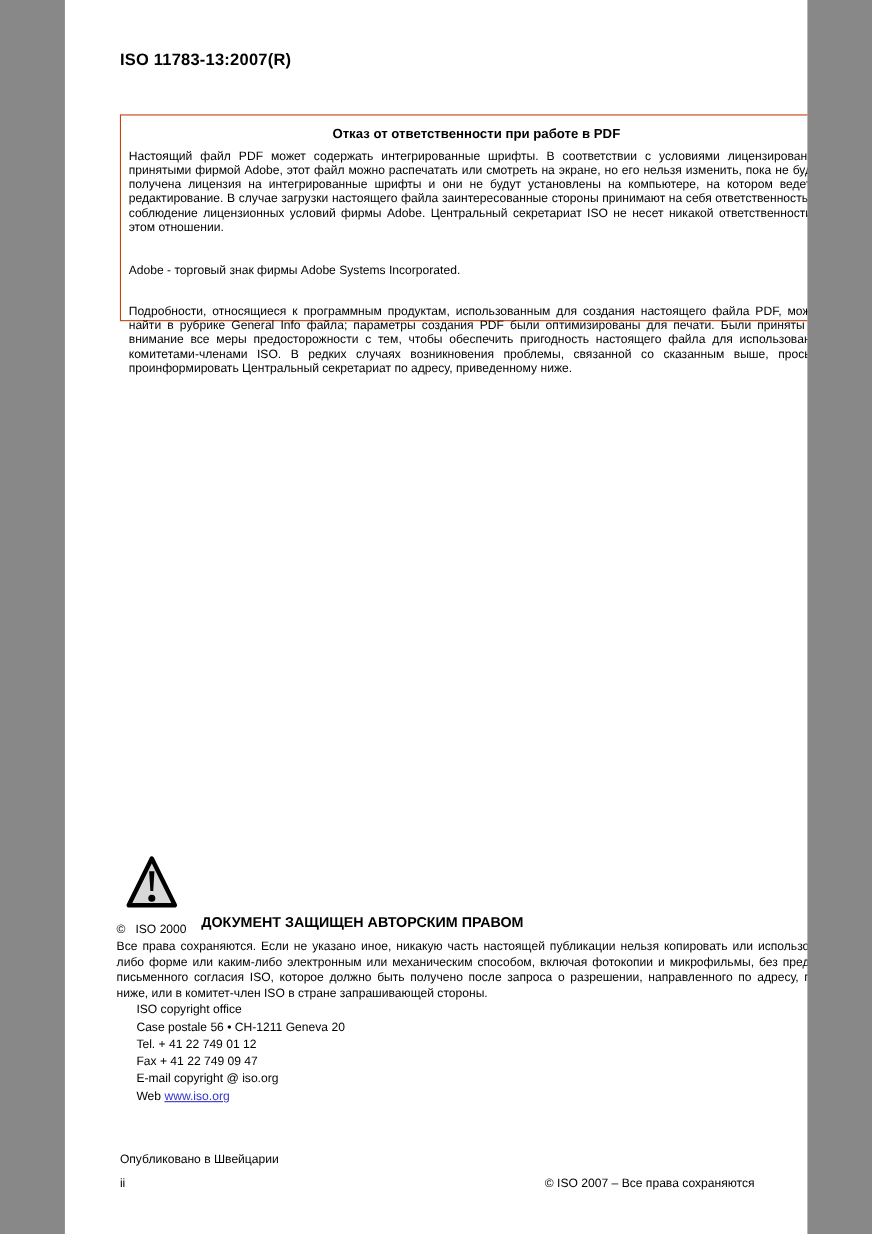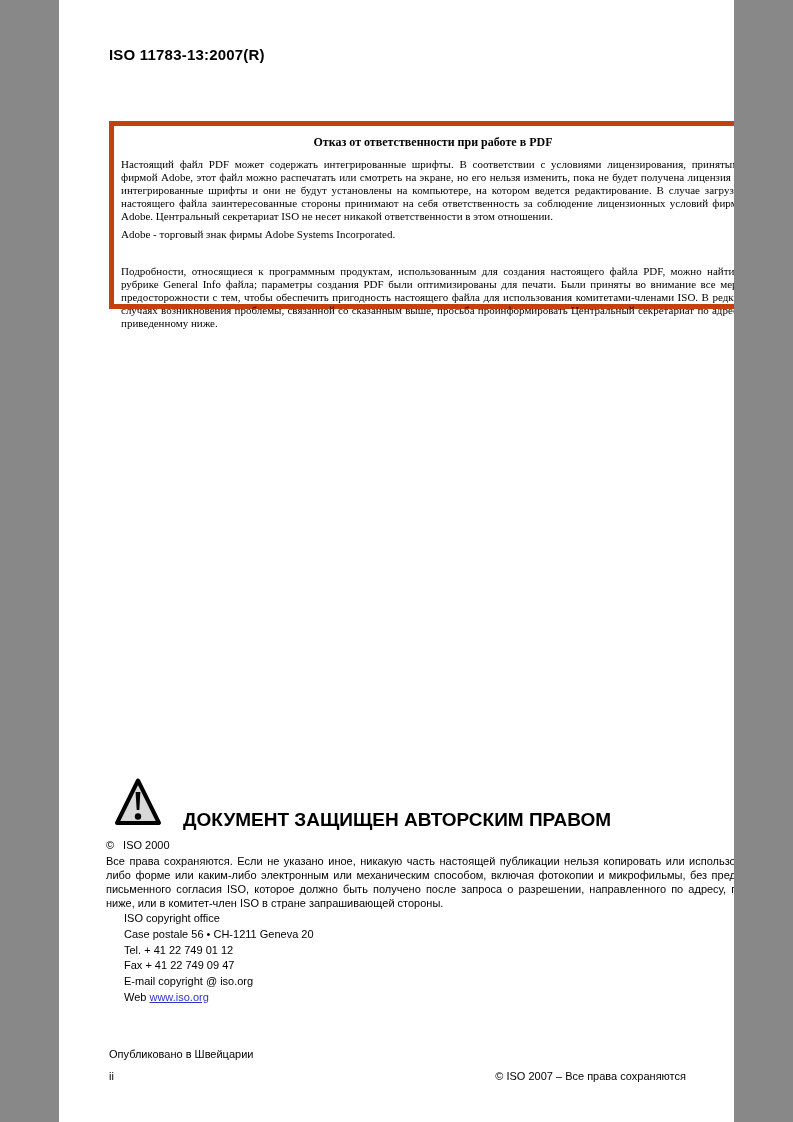--- a/index.html
+++ b/index.html
@@ -16,49 +16,48 @@
   }
   .doc-header {
     position: absolute;
     left: 50px; top: 46px;
     font-size: 15px;
     font-weight: bold;
     letter-spacing: 0.2px;
   }
   .disclaimer-box {
     position: absolute;
-    left: 50px; top: 121px;
+    left: 50px; top: 104px;
     width: 648px; height: 188px;
-    border: 5px solid #c2410c;
+    border: 1px solid #c2410c;
     padding: 0 7px;
-    font-family: Liberation Serif, serif;
   }
   .disclaimer-title {
     margin-top: 9px;
     text-align: center;
     font-size: 12px;
     font-weight: bold;
   }
   .disclaimer-box p {
     font-size: 11px;
     line-height: 13px;
     text-align: justify;
   }
   .disclaimer-box p.p1 { margin-top: 8px; }
-  .disclaimer-box p.p2 { margin-top: 5px; }
+  .disclaimer-box p.p2 { margin-top: 26px; }
   .disclaimer-box p.p3 { margin-top: 24px; }
   .warning-icon {
     position: absolute;
     left: 55px; top: 777px;
     width: 48px; height: 50px;
   }
   .copyright-heading {
     position: absolute;
-    left: 124px; top: 809px;
-    font-size: 19px;
+    left: 124px; top: 831px;
+    font-size: 13px;
     font-weight: bold;
   }
   .copyright-year-line {
     position: absolute;
     left: 47px; top: 839px;
     font-size: 11px;
   }
   .copyright-year-line .sym { display: inline-block; margin-right: 9px; }
   .copyright-body {
     position: absolute;

